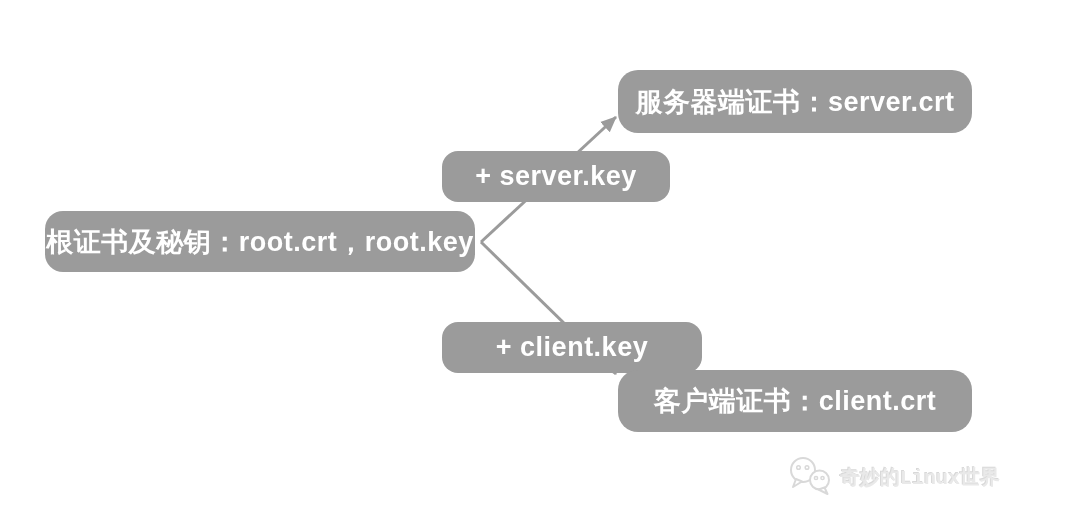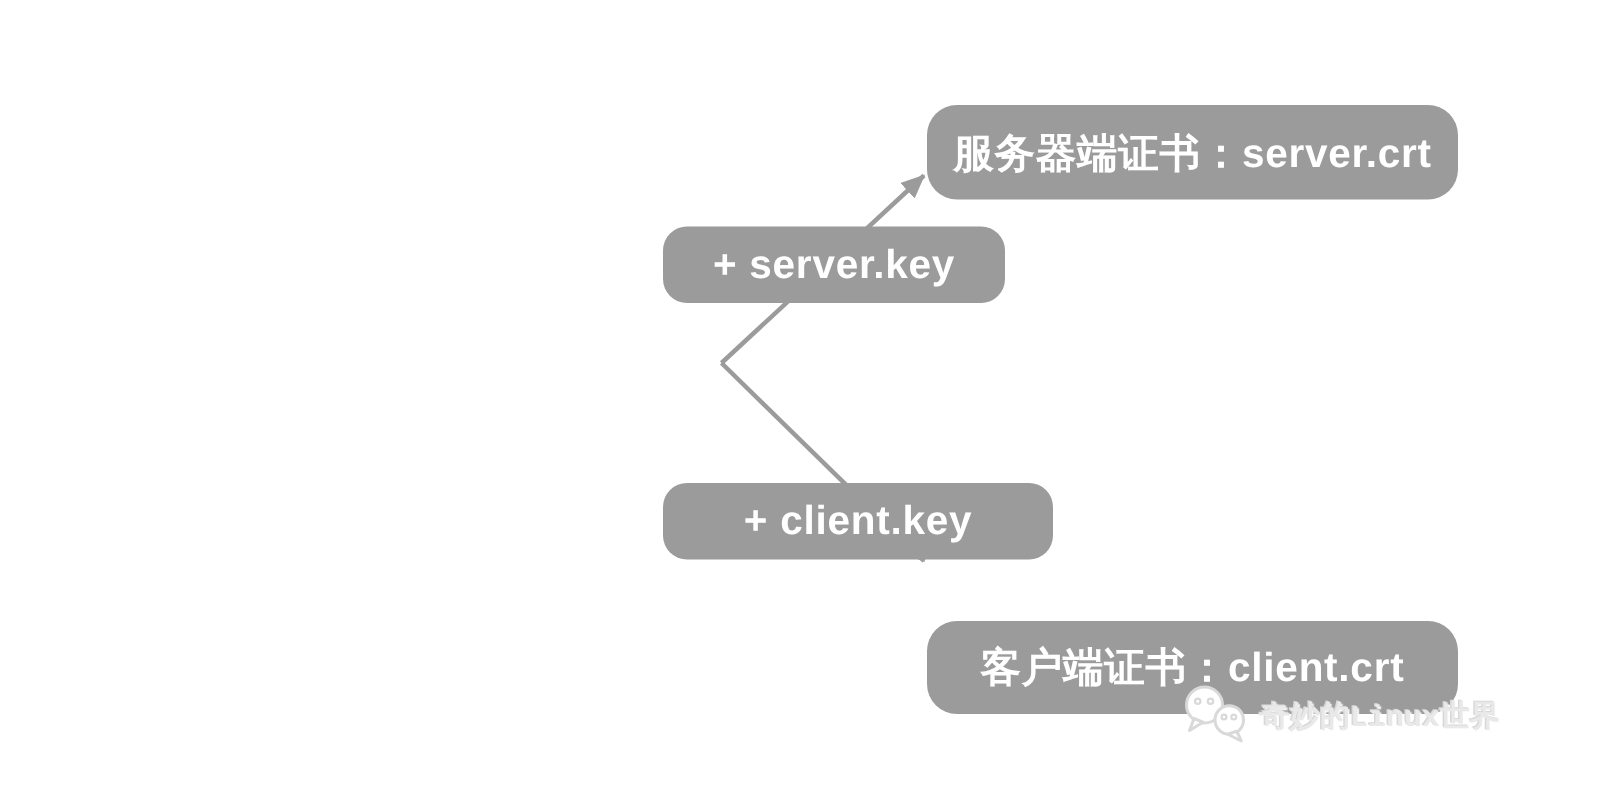--- a/index.html
+++ b/index.html
@@ -44,21 +44,21 @@
     justify-content: center;
     white-space: nowrap;
     font-size: 27px;
     font-weight: 600;
     letter-spacing: 0.5px;
   }
   .node-root   { left: 45px;  top: 211px; width: 430px; height: 61px; border-radius: 18px; }
   .node-skey   { left: 442px; top: 151px; width: 228px; height: 51px; border-radius: 16px; }
   .node-ckey   { left: 442px; top: 278px; width: 260px; height: 51px; border-radius: 16px; margin-top: 44px; }
   .node-scrt   { left: 618px; top: 70px;  width: 354px; height: 63px; border-radius: 20px; }
-  .node-ccrt   { left: 618px; top: 370px; width: 354px; height: 62px; border-radius: 20px; margin-top: 44px; }
+  .node-ccrt   { left: 618px; top: 370px; width: 354px; height: 62px; border-radius: 20px; }
   .watermark {
     position: absolute;
     left: 786px; top: 456px;
     z-index: 3;
     display: flex;
     align-items: center;
     gap: 6px;
   }
   .watermark-text {
     font-size: 20px;
@@ -88,20 +88,23 @@
   <svg class="arrow-layer" viewBox="0 0 1080 527" xmlns="http://www.w3.org/2000/svg">
     <defs>
       <marker id="ah" markerUnits="userSpaceOnUse" markerWidth="18" markerHeight="18" refX="15" refY="8" orient="auto">
         <path class="arrow-head" d="M0,1 L16,8 L0,15 z"></path>
       </marker>
     </defs>
     <line class="arrow-line" x1="481" y1="242" x2="616" y2="117" marker-end="url(#ah)"></line>
     <line class="arrow-line" x1="481" y1="242" x2="616" y2="374" marker-end="url(#ah)"></line>
   </svg>
 
+  <div class="node node-root">
+    <span>根证书及秘钥：root.crt，root.key</span>
+  </div>
 
   <div class="node node-skey">
     <span>+ server.key</span>
   </div>
 
   <div class="node node-ckey">
     <span>+ client.key</span>
   </div>
 
   <div class="node node-scrt">

